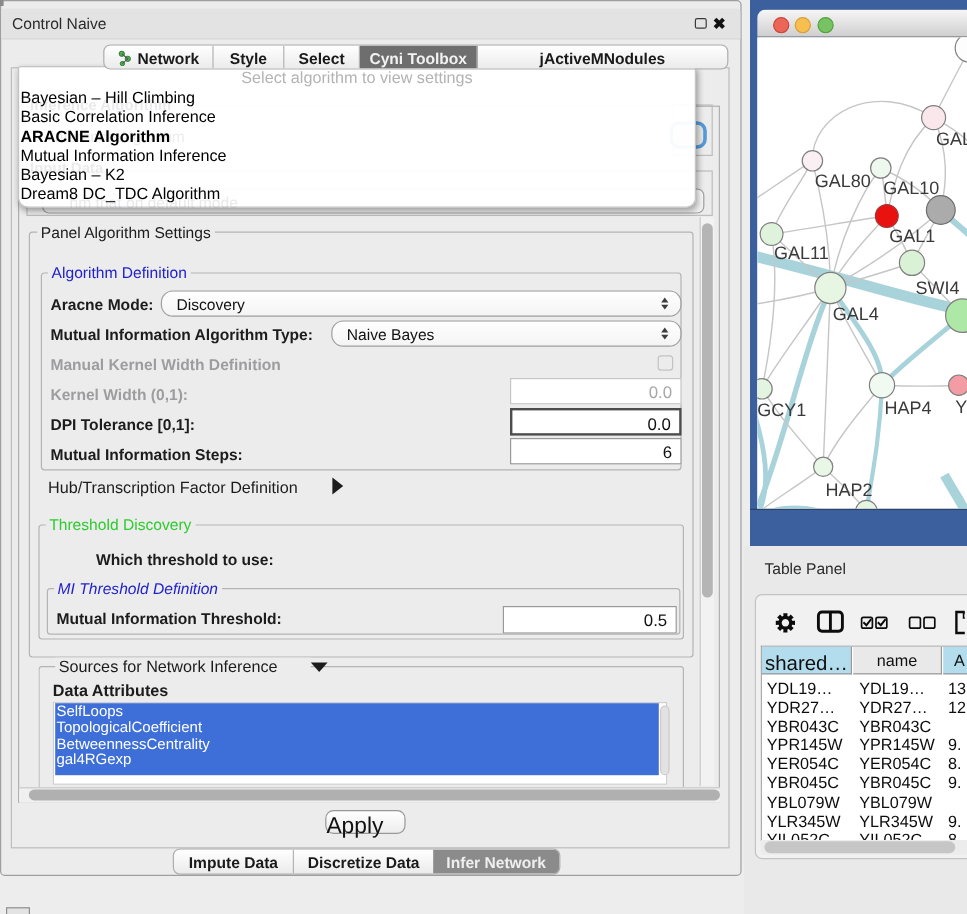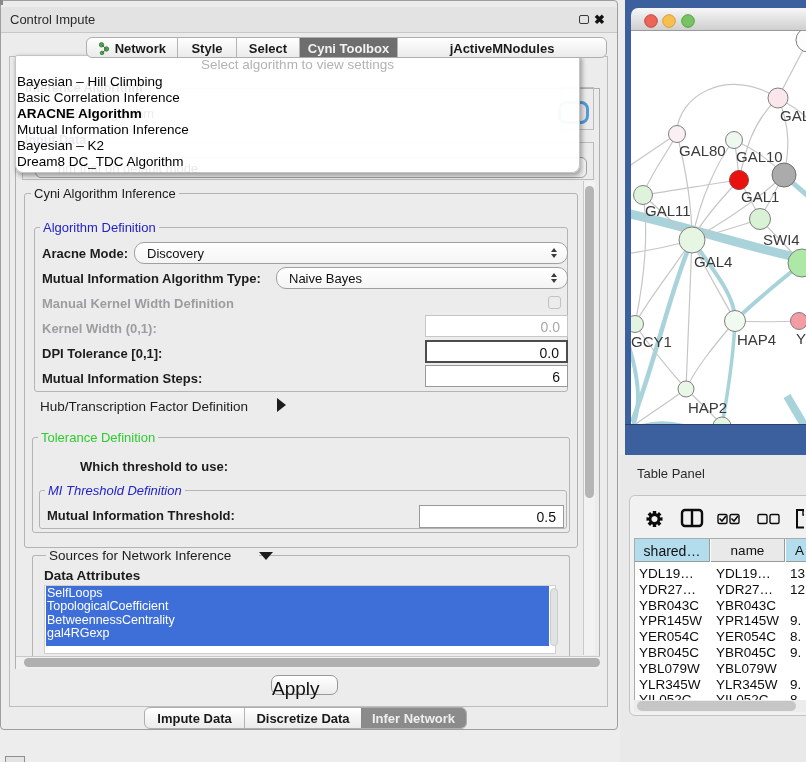--- a/index.html
+++ b/index.html
@@ -19,21 +19,21 @@
 .combo .ar i.d { bottom:1px; border-top:4.5px solid #3c3c3c; }
 .field { position:absolute; background:#fff; border:1px solid #999; font-size:14px; color:#111; text-align:right; }
 .field span { position:absolute; right:7px; top:3px; }
 </style>
 </head>
 <body>
 <div id="root">
 
 <div class="abs" style="left:0; top:6; width:618px; height:730px; background:#ececec; border:1px solid #9e9e9e; border-radius:4px;"></div>
 <div class="abs" style="left:1px; top:7px; width:616px; height:26px; background:#e3e3e3; border-bottom:1px solid #c8c8c8; border-radius:3px 3px 0 0;"></div>
-<div class="abs" style="left:10px; top:12px; font-size:13px; color:#2b2b2b;">Control Impute</div>
+<div class="abs" style="left:10px; top:12px; font-size:13px; color:#2b2b2b;">Control Naive</div>
 
 <div class="abs" style="left:579px; top:15px; width:10px; height:9px; border:1.5px solid #3a3a3a; border-radius:2px;"></div>
 <div class="abs" style="left:594px; top:12px; font-size:13px; font-weight:bold; color:#111;">✖</div>
 
 <div class="abs" style="left:0; top:0; width:3px; height:5px; background:#8a8a8a;"></div>
 
 <div class="abs" style="left:9px; top:56px; width:599px; height:651px; border:1px solid #bdbdbd; background:#ececec;"></div>
 
 <div class="abs" style="left:86px; top:37px; width:521px; height:21px; background:linear-gradient(#ffffff,#ebebeb); border:1px solid #aeaeae; border-radius:6px; overflow:hidden; display:flex; z-index:7;">
   <div style="width:91px; border-right:1px solid #b4b4b4; text-align:center; font-size:13px; font-weight:bold; color:#1a1a1a; padding-top:3px;">
@@ -54,21 +54,21 @@
 <div class="abs" style="left:22px; top:142px; width:572px; height:38px; border:1px solid #bdbdbd; z-index:2;"></div>
 <div class="abs" style="left:558px; top:101px; width:31px; height:23px; background:#e8e8e8; border:3px solid #549ad8; border-radius:8px; z-index:2;"></div>
 <div class="abs" style="left:35px; top:157px; width:552px; height:21px; background:linear-gradient(#fff,#eee); border:1px solid #a0a0a0; border-radius:6px; z-index:2;"></div>
 
 <div class="abs" style="left:15px; top:88px; width:585px; height:581px; border:1px solid #b0b0b0; background:#ececec;"></div>
 
 <div class="abs" style="left:583px; top:181px; width:12px; height:474px; background:#f2f2f2; border-left:1px solid #c9c9c9;"></div>
 <div class="abs" style="left:585px; top:186px; width:9px; height:312px; background:#b5b5b5; border-radius:5px;"></div>
 
 <div class="fs" style="left:24px; top:193px; width:554px; height:355px;"></div>
-<div class="fslbl" style="left:31px; top:186px; color:#1c1c1c;">Cyni Algorithm Inference</div>
+<div class="fslbl" style="left:31px; top:186px; color:#1c1c1c;">Panel Algorithm Settings</div>
 
 <div class="fs" style="left:34px; top:227px; width:534px; height:165px;"></div>
 <div class="fslbl" style="left:40px; top:220px; color:#2222cc;">Algorithm Definition</div>
 
 <div class="lbl" style="position:absolute; left:42px; top:246px;">Aracne Mode:</div>
 <div class="combo" style="left:134px; top:242px; width:434px; height:22px;">
       <span class="tx">Discovery</span>
       <span class="ar">
         <i class="u"></i>
         <i class="d"></i>
@@ -99,21 +99,21 @@
 
 <div class="lbl" style="position:absolute; left:42px; top:371px;">Mutual Information Steps:</div>
 <div class="field" style="left:425px; top:365px; width:143px; height:22px;">
       <span>6</span>
     </div>
 
 <div class="abs" style="left:40px; top:399px; font-size:13.5px; color:#1c1c1c;">Hub/Transcription Factor Definition</div>
 <div class="abs" style="left:277px; top:398px; width:0; height:0; border-left:9px solid #1c1c1c; border-top:7px solid transparent; border-bottom:7px solid transparent;"></div>
 
 <div class="fs" style="left:32px; top:437px; width:538px; height:96px;"></div>
-<div class="fslbl" style="left:38px; top:430px; color:#2ecc2e;">Tolerance Definition</div>
+<div class="fslbl" style="left:38px; top:430px; color:#2ecc2e;">Threshold Discovery</div>
 
 <div class="lbl" style="position:absolute; left:80px; top:459px;">Which threshold to use:</div>
 
 <div class="fs" style="left:39px; top:490px; width:528px; height:39px;"></div>
 <div class="fslbl" style="left:45px; top:483px; color:#2222cc;font-style:italic;">MI Threshold Definition</div>
 
 <div class="lbl" style="position:absolute; left:47px; top:508px;">Mutual Information Threshold:</div>
 <div class="field" style="left:419px; top:505px; width:145px; height:23px;">
       <span>0.5</span>
     </div>
@@ -264,21 +264,21 @@
     <rect x="114" y="8.5" width="9" height="9" rx="1.5"></rect>
     <rect x="126" y="8.5" width="9" height="9" rx="1.5"></rect>
   </g>
   <g fill="none" stroke="#0c0c0c" stroke-width="2">
     <path d="M153,4 h6.5 l4.5,4.5 v13 h-11 z"></path>
     <path d="M159,4.5 v4.5 h5" stroke-width="1.4"></path>
   </g>
 </svg>
 
 <div class="abs" style="left:634px; top:538px; width:172px; height:163px; background:#ffffff; border:1px solid #ababab; border-right:none; overflow:hidden;"></div>
-<div class="abs" style="left:635px; top:539px; width:75px; height:23px; background:#b3dcec; border-right:1px solid #9a9a9a; border-bottom:1px solid #9a9a9a; font-size:14px; color:#111; text-align:center; padding-top:4px;">shared…</div>
+<div class="abs" style="left:635px; top:539px; width:75px; height:23px; background:#b3dcec; border-right:1px solid #9a9a9a; border-bottom:1px solid #9a9a9a; font-size:17px; color:#111; text-align:center; padding-top:4px;">shared…</div>
 <div class="abs" style="left:711px; top:539px; width:74px; height:23px; background:#e9e9e9; border-right:1px solid #9a9a9a; border-bottom:1px solid #9a9a9a; font-size:13.5px; color:#111; text-align:center; padding-top:4px;">name</div>
 <div class="abs" style="left:786px; top:539px; width:20px; height:23px; background:#b3dcec; border-bottom:1px solid #9a9a9a; font-size:13.5px; color:#111; padding-top:4px; padding-left:9px;">A</div>
 
 <div class="abs" style="left:639px; top:566px; width:167px; font-size:13.5px; color:#0d0d0d; line-height:15.8px; white-space:nowrap;">
 <div>YDL19…<span style="position:absolute;left:77px;">YDL19…</span><span style="position:absolute;left:151px;">13</span></div>
 <div>YDR27…<span style="position:absolute;left:77px;">YDR27…</span><span style="position:absolute;left:151px;">12</span></div>
 <div>YBR043C<span style="position:absolute;left:77px;">YBR043C</span></div>
 <div>YPR145W<span style="position:absolute;left:77px;">YPR145W</span><span style="position:absolute;left:151px;">9.</span></div>
 <div>YER054C<span style="position:absolute;left:77px;">YER054C</span><span style="position:absolute;left:151px;">8.</span></div>
 <div>YBR045C<span style="position:absolute;left:77px;">YBR045C</span><span style="position:absolute;left:151px;">9.</span></div>

